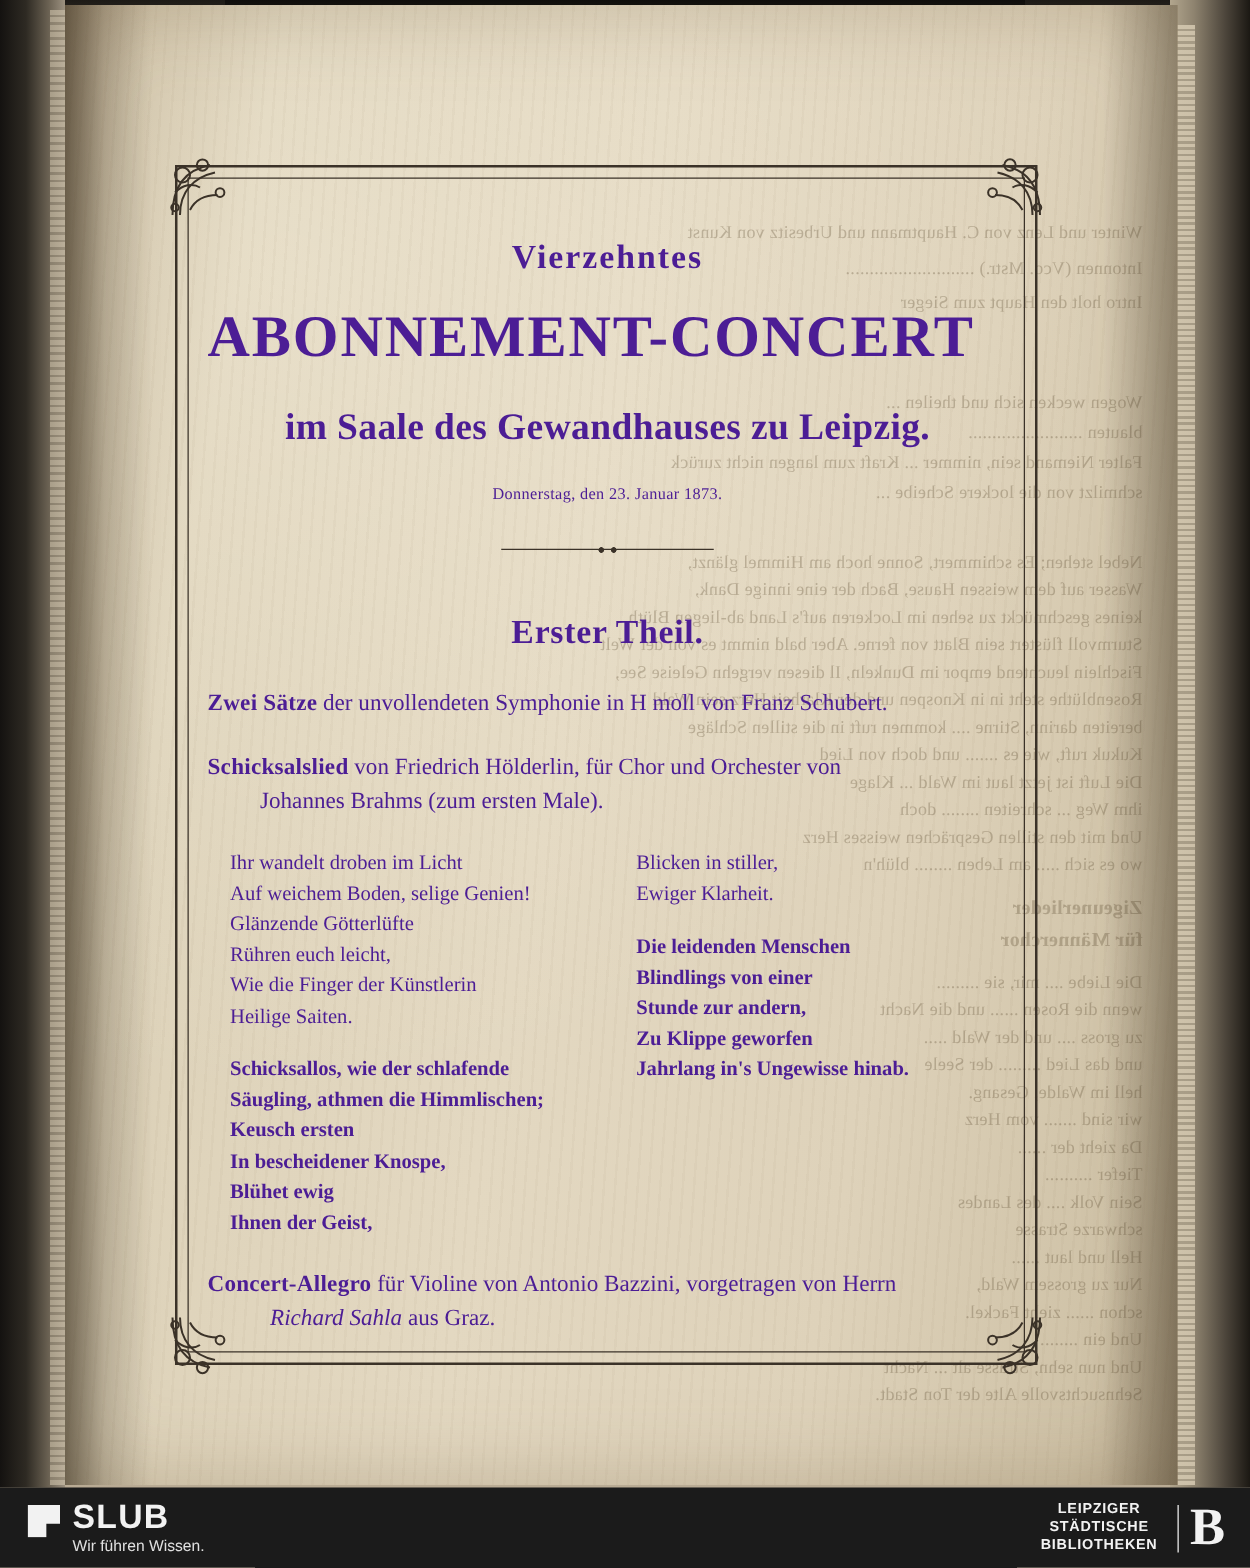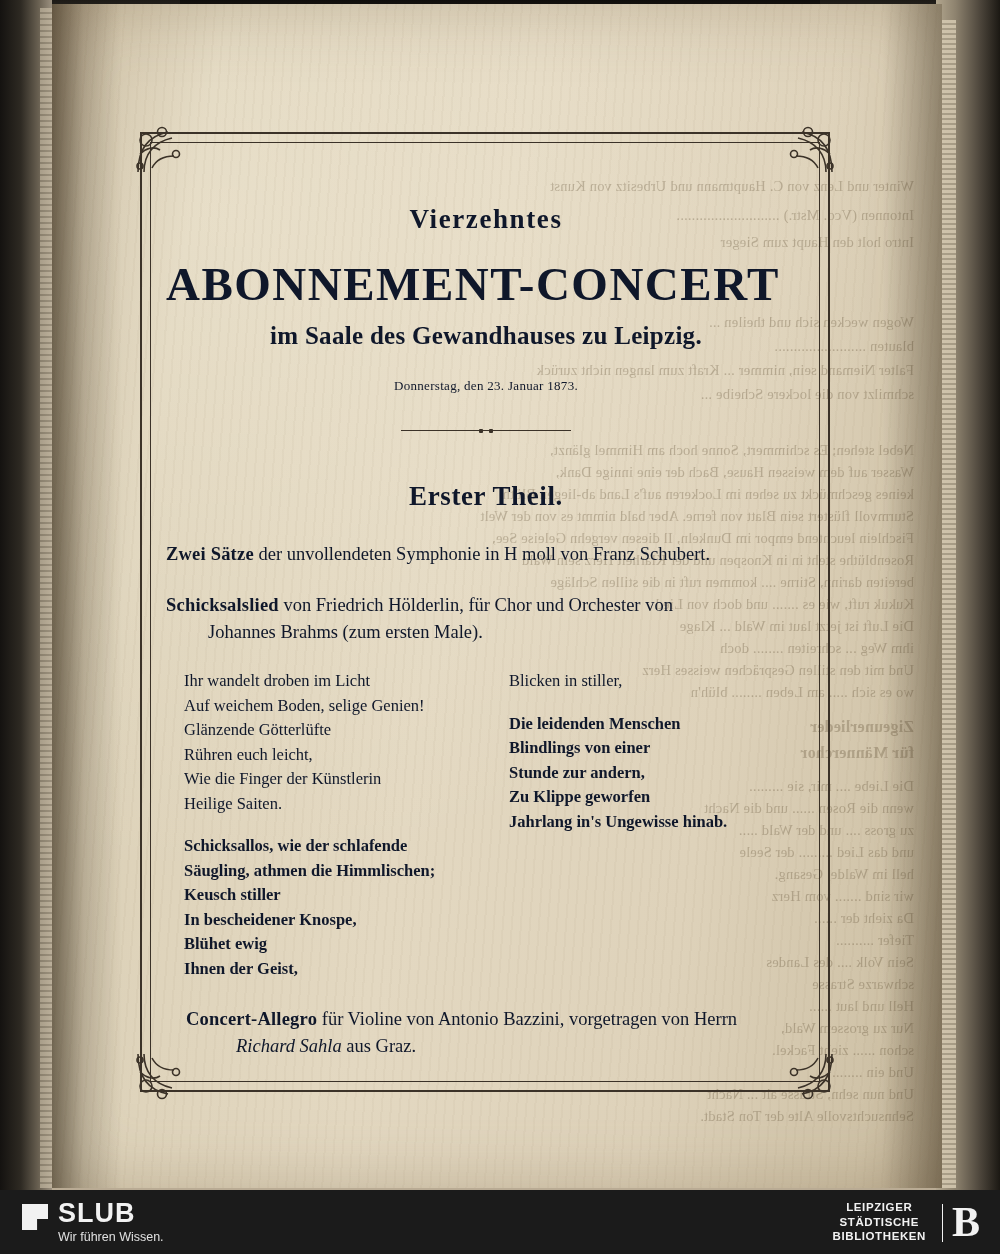--- a/index.html
+++ b/index.html
@@ -114,45 +114,45 @@
   }
   .corner svg { width: 54px; height: 54px; display:block; }
   .c-tl { left: 132px; top: 124px; }
   .c-tr { left: 784px; top: 124px; transform: scaleX(-1); }
   .c-bl { left: 132px; top: 1048px; transform: scaleY(-1); }
   .c-br { left: 784px; top: 1048px; transform: scale(-1,-1); }
 
   
   .content {
     position: absolute;
-    left: 166px; top: 174px;
+    left: 166px; top: 160px;
     width: 640px;
-    color: #0f172a;
+    color: #4c1d95;
   }
   .t-vierzehntes {
     text-align: center;
     font-size: 27px;
     font-weight: bold;
     letter-spacing: 1.6px;
     margin-top: 30px;
   }
   .t-main {
     text-align: left;
     font-size: 47px;
     font-weight: bold;
     letter-spacing: 1.5px;
     margin-top: 22px;
     white-space: nowrap;
   }
   .t-sub {
     text-align: center;
-    font-size: 25px;
+    font-size: 30px;
     font-weight: bold;
     letter-spacing: .3px;
-    margin-top: 11px;
+    margin-top: 28px;
   }
   .t-date {
     text-align: center;
     font-size: 13px;
     letter-spacing: .3px;
     margin-top: 28px;
   }
   .rule {
     width: 170px; height: 0;
     margin: 36px auto 0 auto;
@@ -182,21 +182,21 @@
     font-size: 18.5px;
     line-height: 25px;
     padding-left: 8px;
     text-indent: -8px;
   }
   .work .lead { font-weight: bold; letter-spacing: .2px; }
   .work .ital { font-style: italic; }
   .work.w2 { margin-top: 26px; }
   .work .cont { display: block; text-align: center; margin-top: 2px; text-indent: 0; }
   .work.w2 .cont { text-align: left; padding-left: 34px; }
-  .work.w3 { margin-top: 26px; margin-left: 20px; }
+  .work.w3 { margin-top: 26px; }
   .work.w3 .cont { text-align: left; padding-left: 42px; }
 
   .poem {
     display: flex;
     margin-top: 24px;
     padding-left: 18px;
     font-size: 16.5px;
     line-height: 24.5px;
   }
   .poem .col { width: 50%; }
@@ -380,29 +380,30 @@
           <div>Ihr wandelt droben im Licht</div>
           <div>Auf weichem Boden, selige Genien!</div>
           <div>Glänzende Götterlüfte</div>
           <div>Rühren euch leicht,</div>
           <div>Wie die Finger der Künstlerin</div>
           <div>Heilige Saiten.</div>
         </div>
         <div class="stanza">
           <div>Schicksallos, wie der schlafende</div>
           <div>Säugling, athmen die Himmlischen;</div>
-          <div>Keusch stiller</div>
+          <div>Keusch ersten</div>
           <div>In bescheidener Knospe,</div>
           <div>Blühet ewig</div>
           <div>Ihnen der Geist,</div>
         </div>
       </div>
       <div class="col col2">
         <div class="stanza">
           <div>Blicken in stiller,</div>
+          <div>Ewiger Klarheit.</div>
         </div>
         <div class="stanza">
           <div>Die leidenden Menschen</div>
           <div>Blindlings von einer</div>
           <div>Stunde zur andern,</div>
           <div>Zu Klippe geworfen</div>
           <div>Jahrlang in's Ungewisse hinab.</div>
         </div>
       </div>
     </div>

